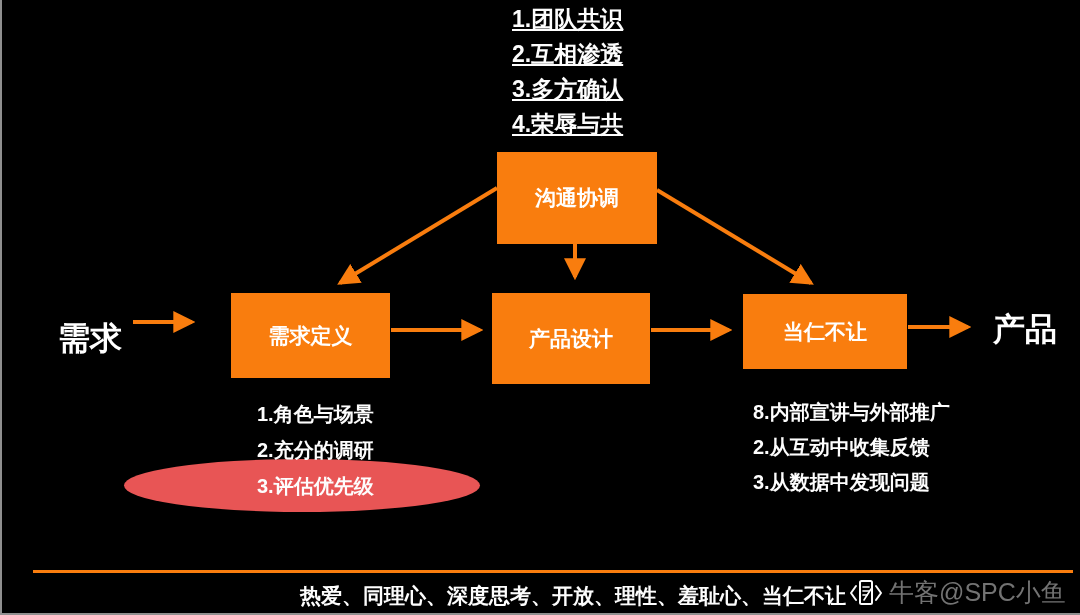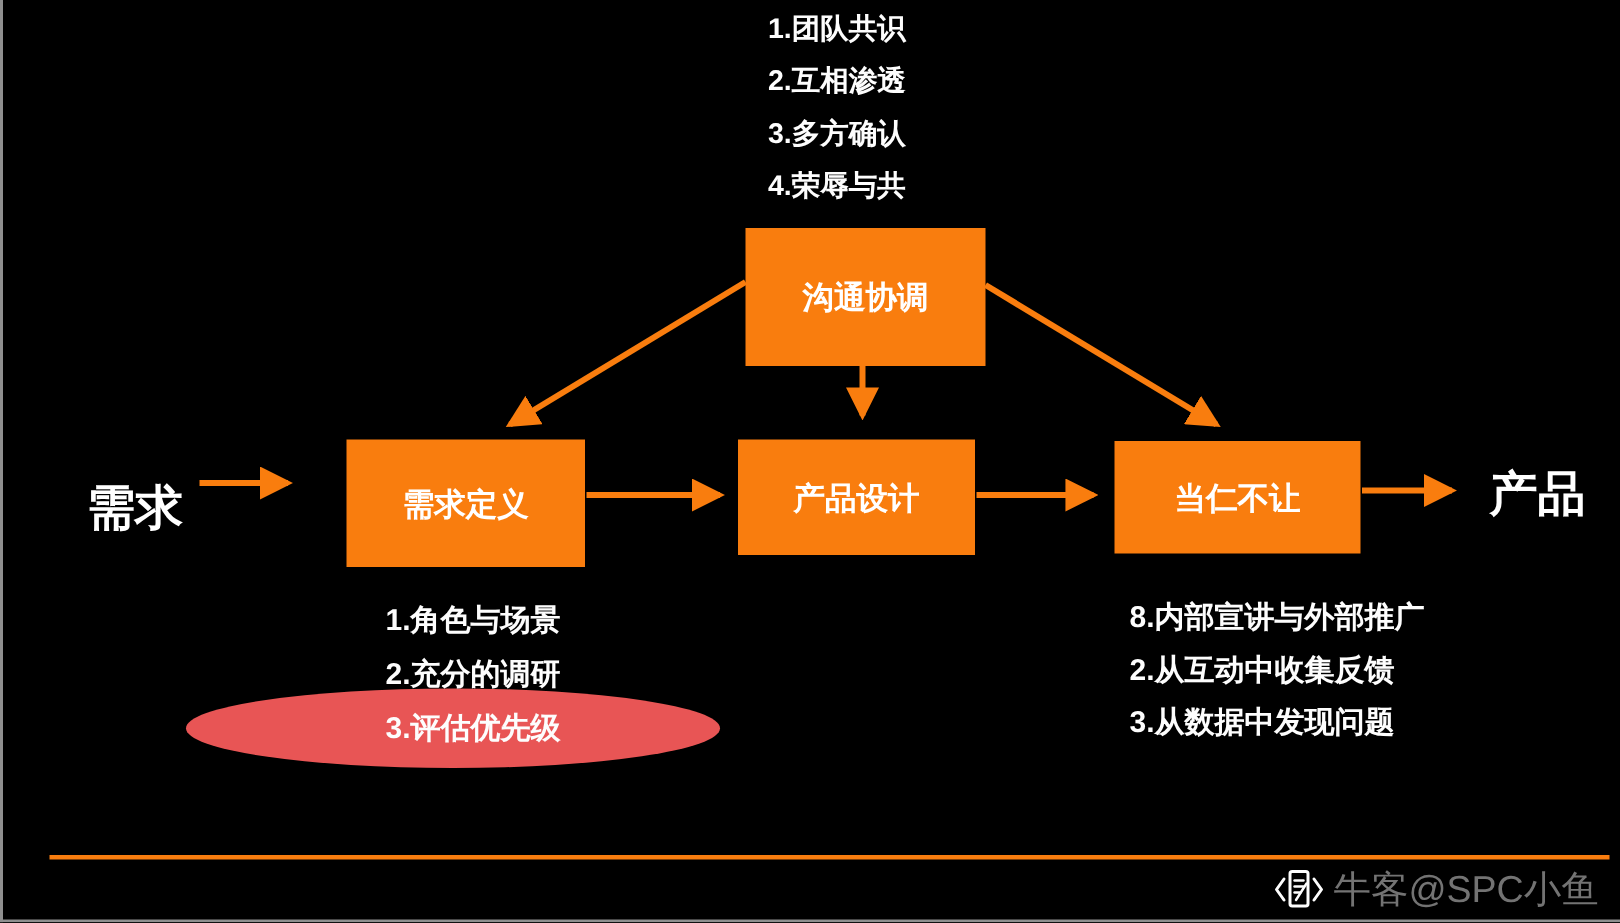--- a/index.html
+++ b/index.html
@@ -14,38 +14,38 @@
     color: #fff;
   }
   .edge-left   { position: absolute; left: 0; top: 0; width: 2px; height: 615px; background: #8f8f8f; }
   .edge-bottom { position: absolute; left: 0; top: 613px; width: 1080px; height: 2px; background: #8f8f8f; }
 
   .abs { position: absolute; }
 
   .note-list { list-style: none; font-weight: bold; color: #fdfdfd; }
   .note-list li { white-space: nowrap; }
 
-  .top-list  { left: 512px; top: 2px;  font-size: 19px; line-height: 35px; }
+  .top-list  { left: 512px; top: 2px;  font-size: 23px; line-height: 35px; text-decoration: underline; }
   .list-1    { left: 257px; top: 396px; font-size: 20px; line-height: 36px; z-index: 2; }
   .list-2    { left: 505px; top: 395px; font-size: 20px; line-height: 35px; z-index: 2; }
   .list-3    { left: 753px; top: 395px; font-size: 20px; line-height: 35px; z-index: 2; }
 
   .flow-box {
     position: absolute;
     display: flex;
     align-items: center;
     justify-content: center;
     font-size: 21px;
     font-weight: bold;
     color: #fff;
     z-index: 2;
   }
   .box-coordination { left: 497px; top: 152px; width: 160px; height: 92px; }
   .box-stage-1      { left: 231px; top: 293px; width: 159px; height: 85px; }
-  .box-stage-2      { left: 492px; top: 293px; width: 158px; height: 77px; }
+  .box-stage-2      { left: 492px; top: 293px; width: 158px; height: 91px; }
   .box-stage-3      { left: 743px; top: 294px; width: 164px; height: 75px; }
 
   .end-label {
     position: absolute;
     font-size: 32px;
     font-weight: bold;
     color: #fff;
     white-space: nowrap;
     z-index: 2;
   }
@@ -149,20 +149,21 @@
 
 
   <ul class="abs note-list list-3">
     <li>8.内部宣讲与外部推广</li>
     <li>2.从互动中收集反馈</li>
     <li>3.从数据中发现问题</li>
   </ul>
 
   <div class="separator" style="background:#F97D0E"></div>
 
+  <div class="motto">热爱、同理心、深度思考、开放、理性、羞耻心、当仁不让</div>
 
   <div class="watermark">
     <svg width="36" height="32" viewBox="0 0 36 32">
       <g stroke="#fdfdfd" stroke-width="2" fill="none" stroke-linecap="round" stroke-linejoin="round">
         <path d="M8,9 L3,16 L8,23"></path>
         <path d="M28,9 L33,16 L28,23"></path>
         <rect x="12" y="4" width="12" height="23" rx="1.5"></rect>
         <line x1="15" y1="10" x2="21" y2="10" stroke-width="1.6"></line>
         <line x1="15" y1="14" x2="21" y2="14" stroke-width="1.6"></line>
         <line x1="15" y1="18" x2="19" y2="18" stroke-width="1.6"></line>

